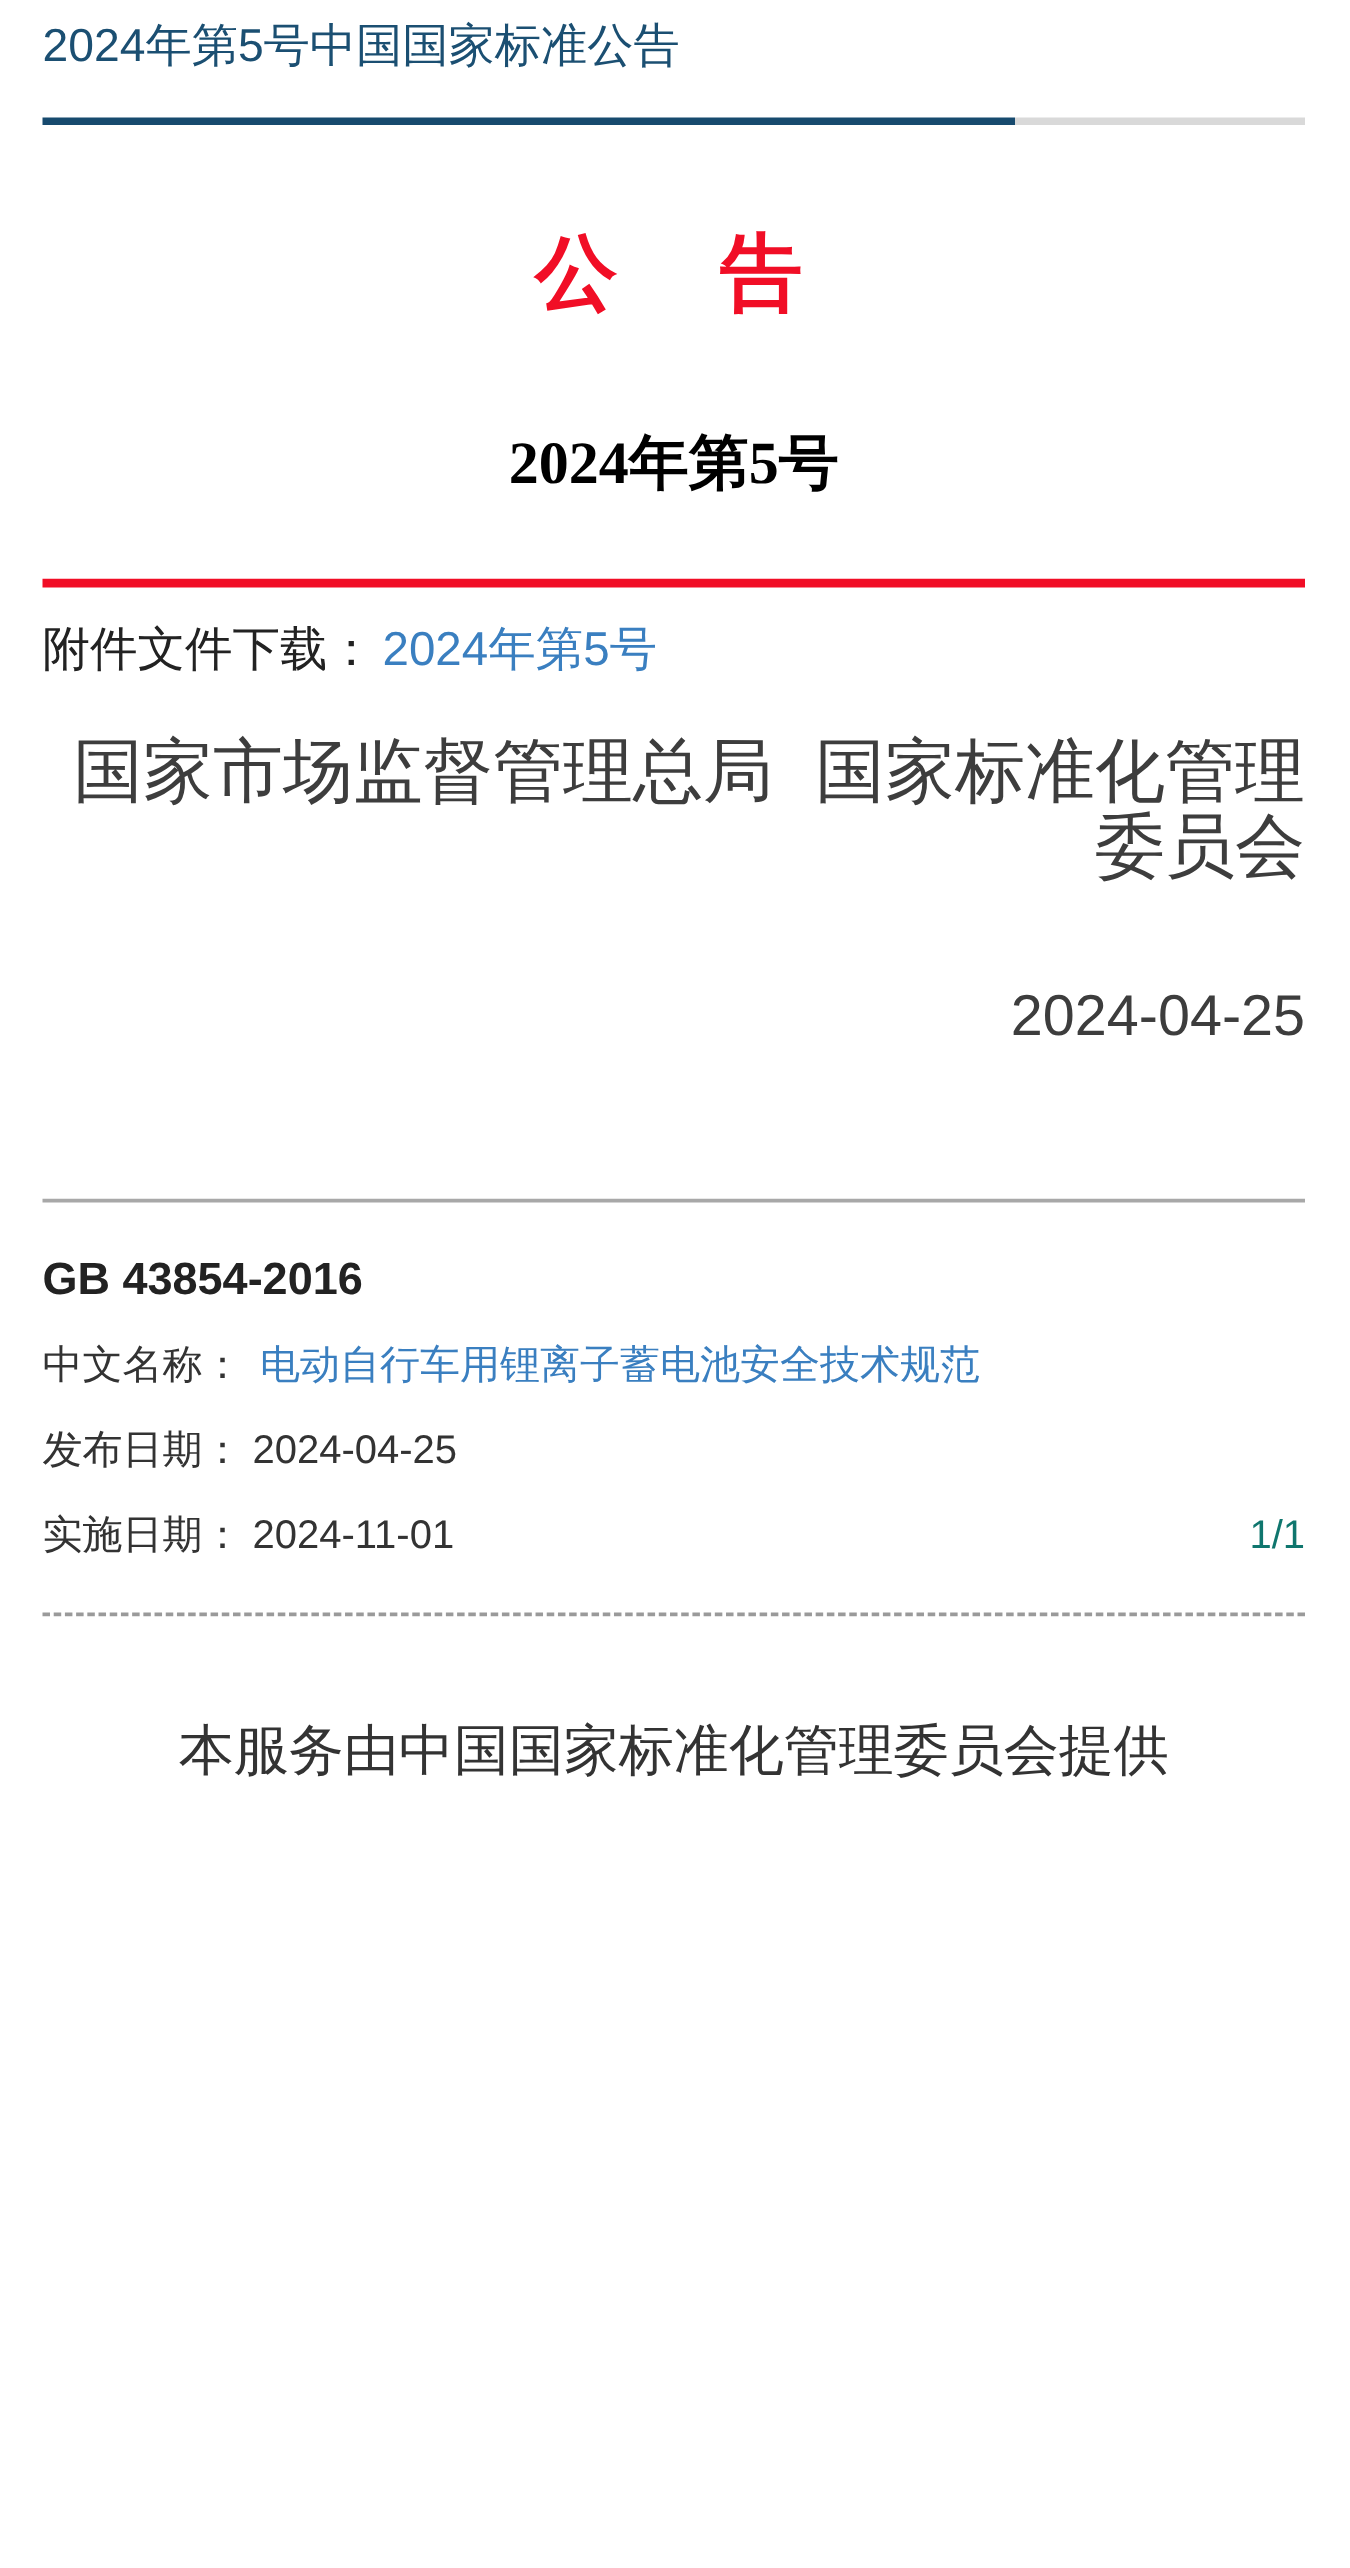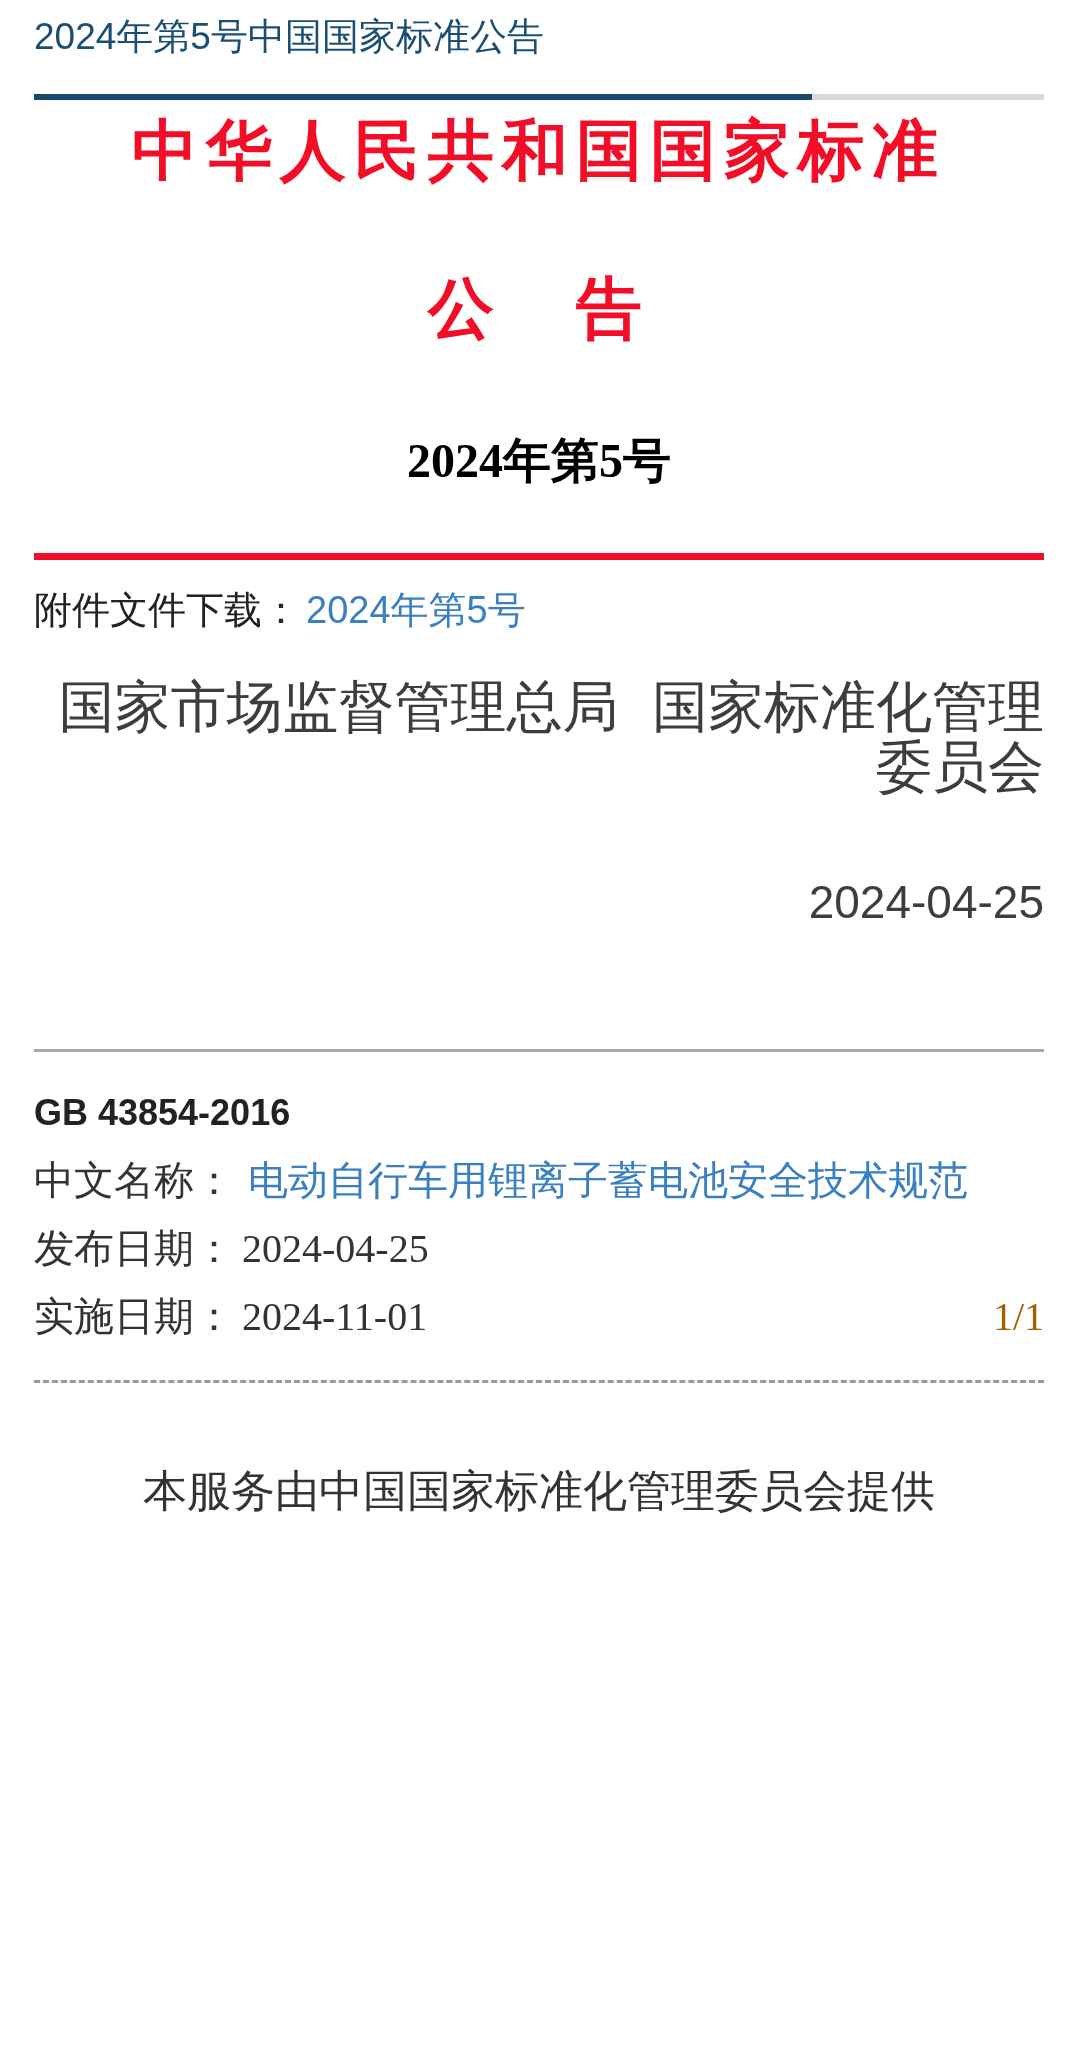--- a/index.html
+++ b/index.html
@@ -100,31 +100,30 @@
   .section-divider { margin-top: 119px; height: 3px; width: 100%; background: #a8a8a8; }
   .gb-code {
     margin-top: 37px;
     font-size: 36px;
     line-height: 48px;
     font-weight: bold;
     color: #222222;
   }
   .info-row {
     margin-top: 20px;
-    font-size: 40px;
+    font-size: 32px;
     line-height: 48px;
     color: #333333;
     display: flex;
     align-items: baseline;
-    font-family: Liberation Serif, serif;
   }
   .info-label { color: #333333; }
   .info-value { color: #333333; margin-left: 8px; }
   .info-link { color: #3a7fc0; text-decoration: none; margin-left: 14px; }
-  .page-indicator { margin-left: auto; color: #a16207; text-align: right; }
+  .page-indicator { margin-left: auto; color: #0f766e; text-align: right; }
 
   .dashed-divider {
     margin-top: 39px;
     height: 0;
     width: 100%;
     border-top: 3px dashed #9a9a9a;
   }
 
   
   .footer-line {
@@ -142,21 +141,20 @@
 
   <div class="top-link-row">
     <a href="#" class="top-link">2024年第5号中国国家标准公告</a>
   </div>
 
   <div class="title-underline">
     <span class="dark"></span>
     <span class="light"></span>
   </div>
 
-  <div class="main-title">中华人民共和国国家标准</div>
 
   <div class="main-title main-title-2">公　告</div>
 
   <div class="issue-number">2024年第5号</div>
 
   <div class="red-divider"></div>
 
   <div class="attachment-row">
     <span class="attachment-label">附件文件下载：</span><a href="#" class="attachment-link">2024年第5号</a>
   </div>

